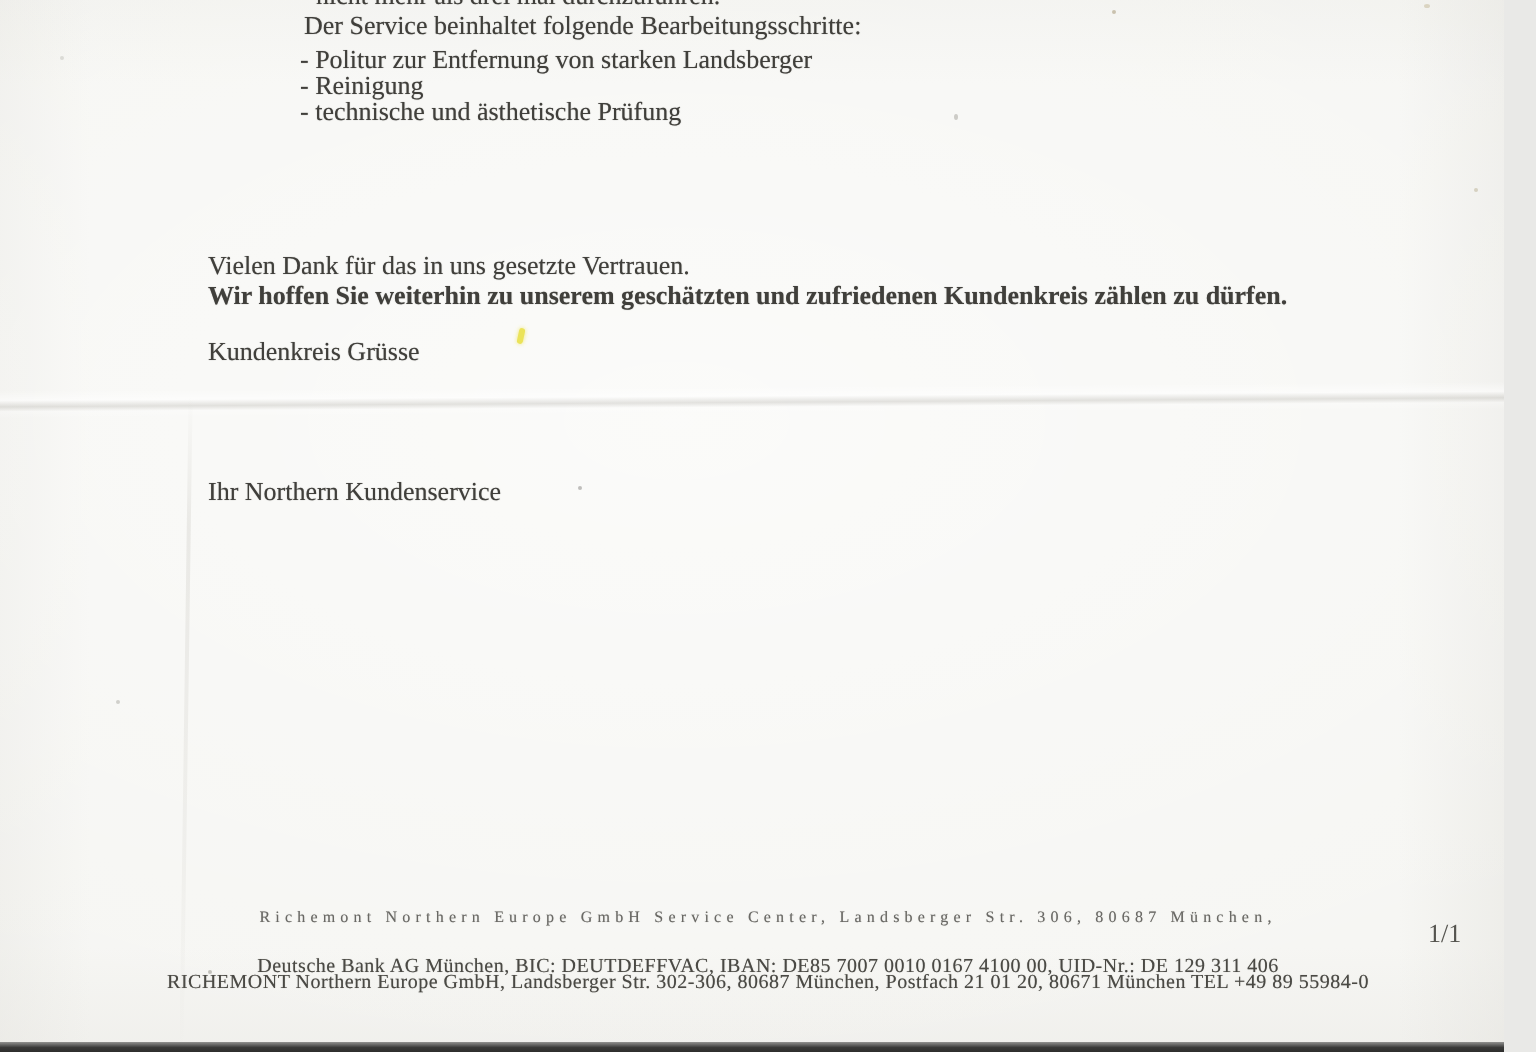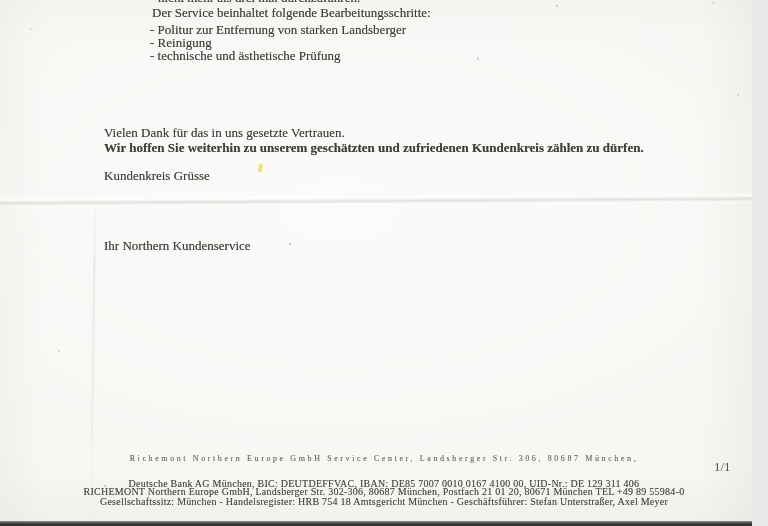--- a/index.html
+++ b/index.html
@@ -116,21 +116,20 @@
 
   <div class="tline" style="left:104px;top:169px;">Kundenkreis Grüsse</div>
 
   <div class="tline" style="left:104px;top:239px;">Ihr Northern Kundenservice</div>
 
   <div class="footer-spaced" style="top:426px;margin-top:28px;">Richemont Northern Europe GmbH Service Center, Landsberger Str. 306, 80687 München,</div>
 
   <div class="pagenum">1/1</div>
 
   <div class="legal" style="top:486px;">RICHEMONT Northern Europe GmbH, Landsberger Str. 302-306, 80687 München, Postfach 21 01 20, 80671 München TEL +49 89 55984-0</div>
-  <div class="legal" style="top:495.5px;">Gesellschaftssitz: München - Handelsregister: HRB 754 18 Amtsgericht München - Geschäftsführer: Stefan Unterstraßer, Axel Meyer</div>
   <div class="legal" style="top:478px;">Deutsche Bank AG München, BIC: DEUTDEFFVAC, IBAN: DE85 7007 0010 0167 4100 00, UID-Nr.: DE 129 311 406</div>
 
   <div class="crease-h"></div>
   <div class="crease-v"></div>
   <div class="yellow-mark"></div>
   <div class="edge-bottom"></div>
 
   <div class="speck s1"></div>
   <div class="speck s2"></div>
   <div class="speck s3"></div>

